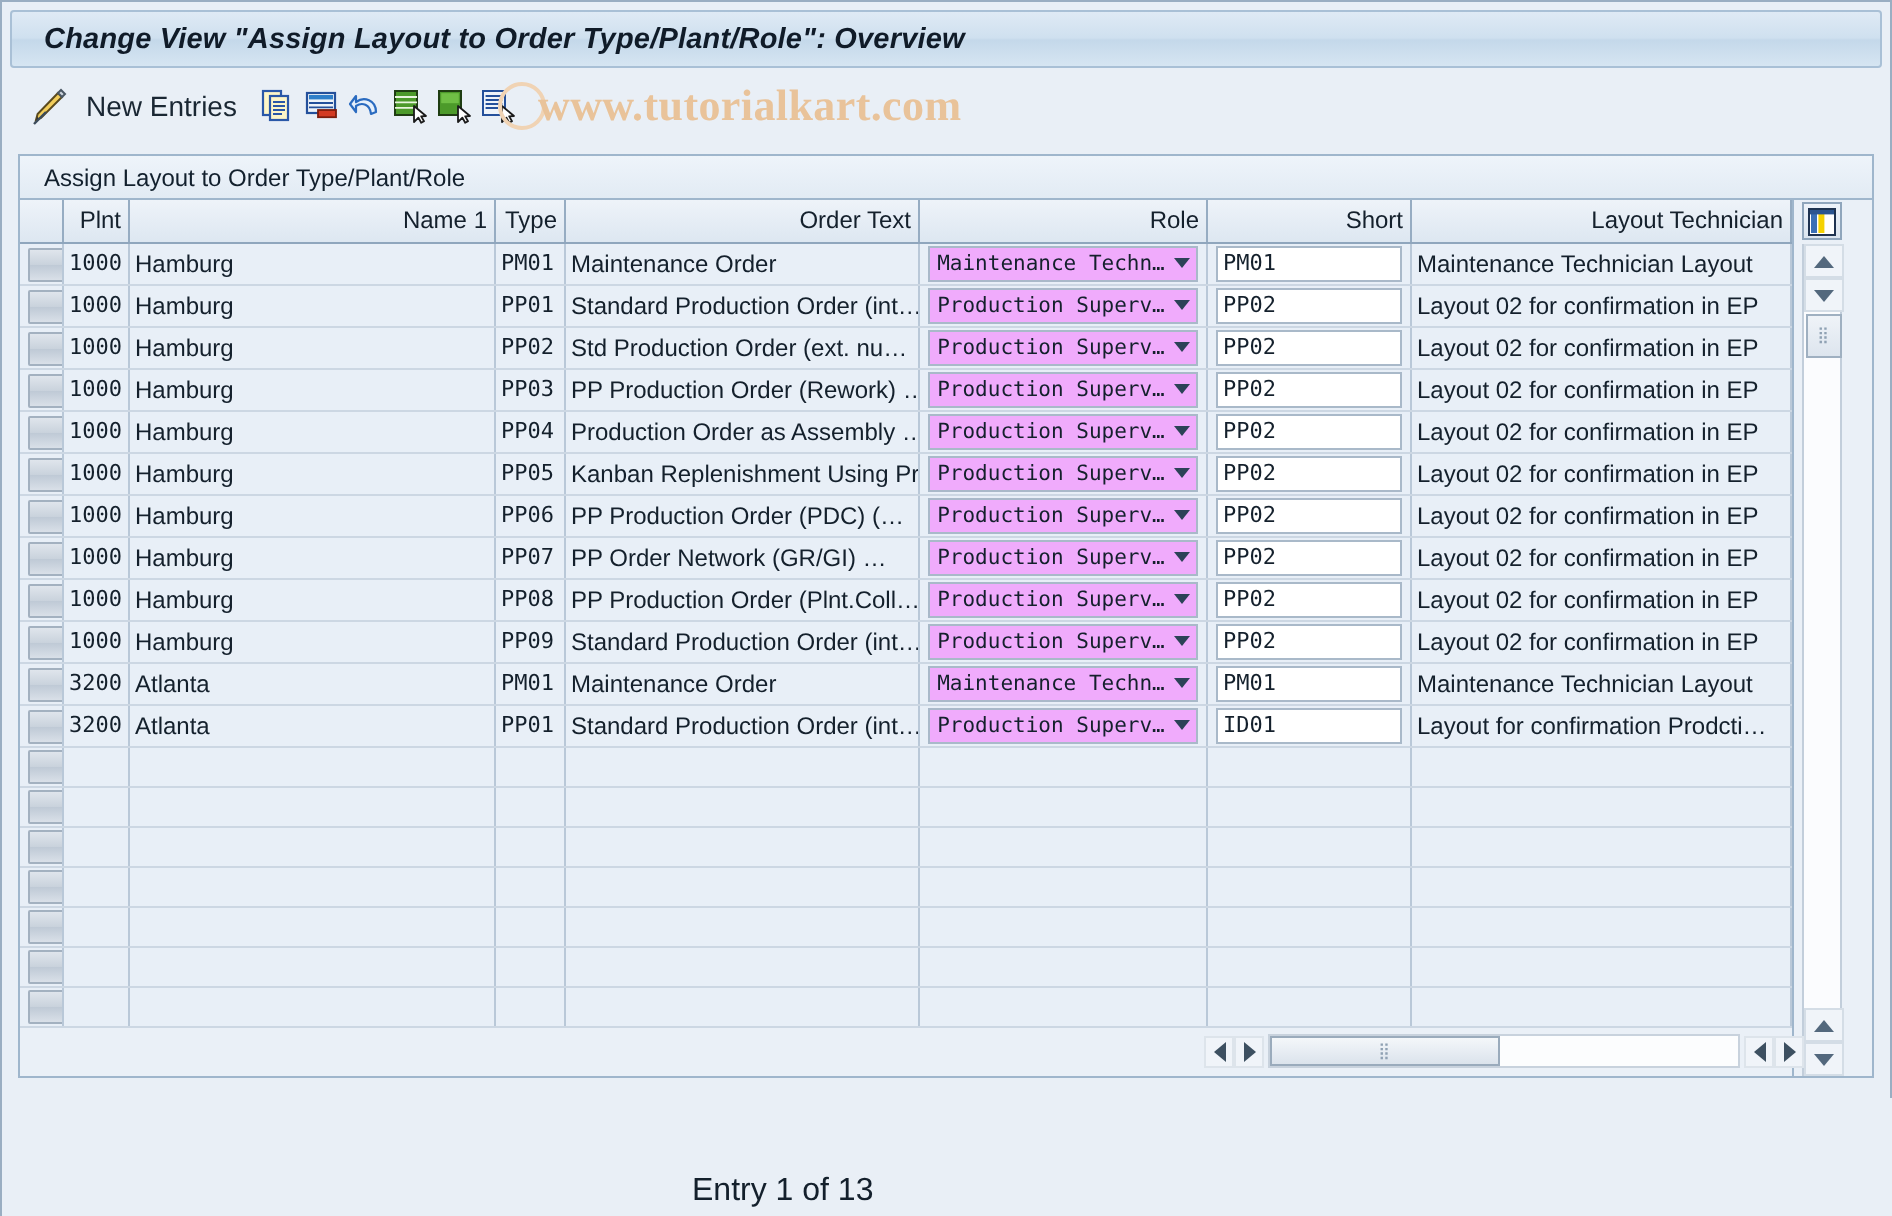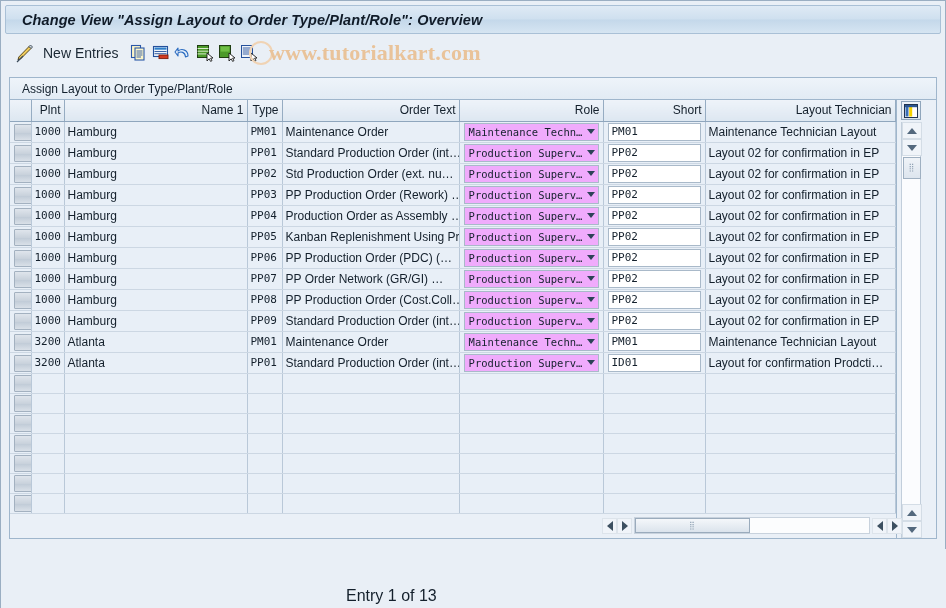--- a/index.html
+++ b/index.html
@@ -571,21 +571,21 @@
               </td>
               <td>Layout 02 for confirmation in EP</td>
             </tr>
             <tr>
               <td class="sel-cell">
                 <div class="sel-btn"></div>
               </td>
               <td class="mono">1000</td>
               <td>Hamburg</td>
               <td class="mono">PP08</td>
-              <td>PP Production Order  (Cost.Coll…</td>
+              <td>PP Production Order  (Plnt.Coll…</td>
               <td class="role-cell">
                 <div class="role-field">
                   <span class="rtxt">Production Superv…</span>
                   <span class="caret">
                     <i></i>
                   </span>
                 </div>
               </td>
               <td class="layout-cell">
                 <div class="layout-field">PP02</div>

